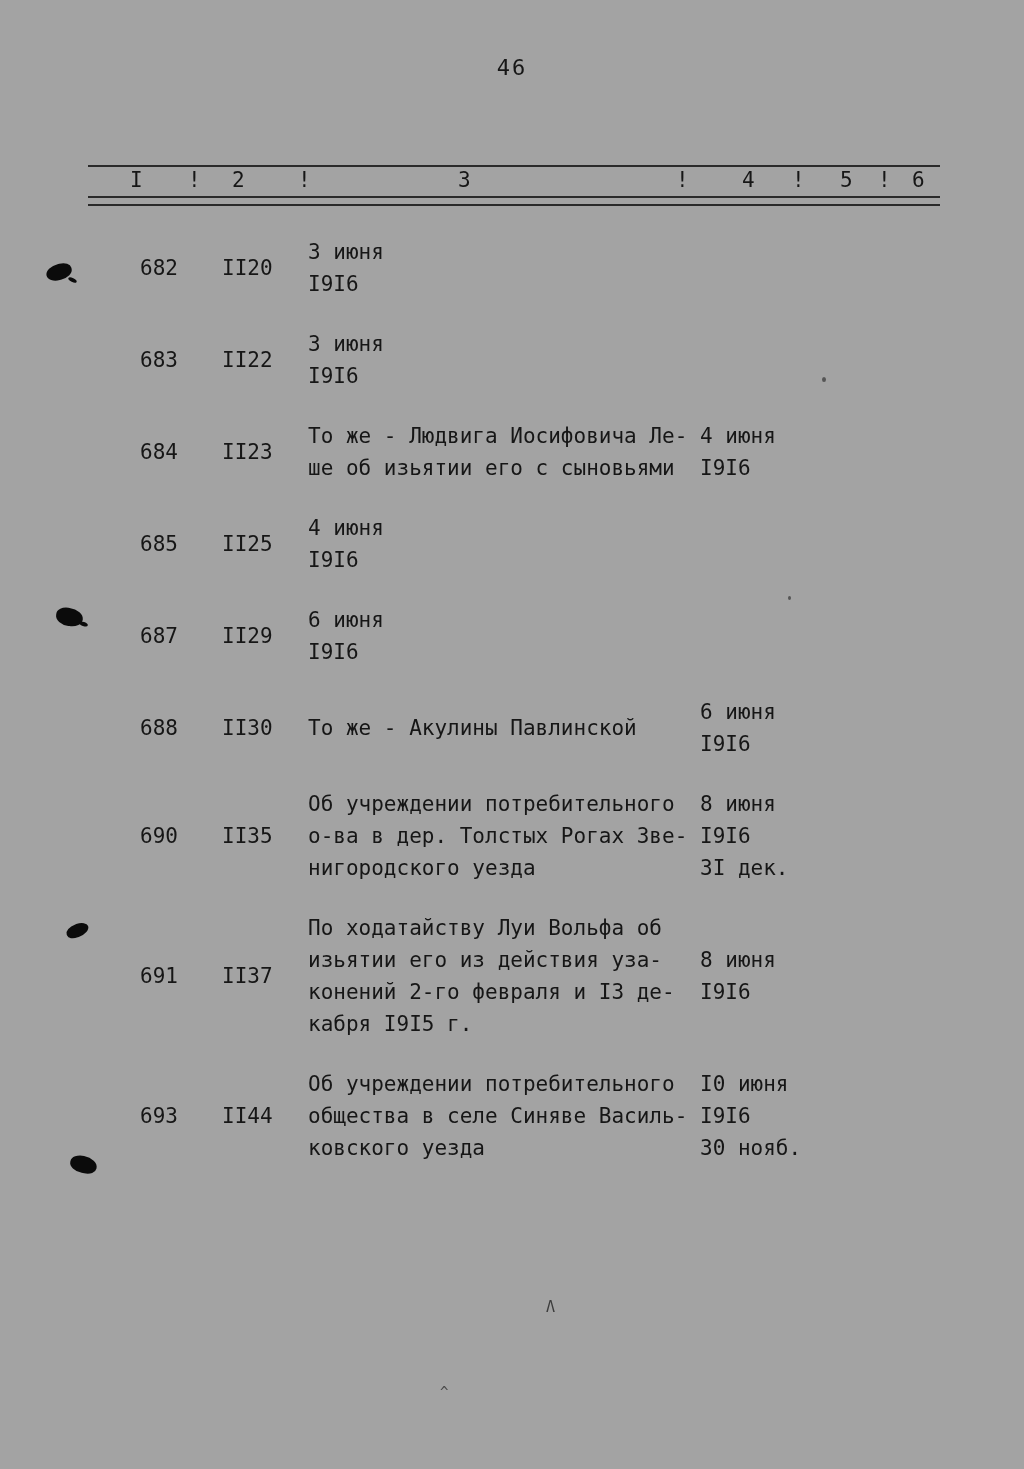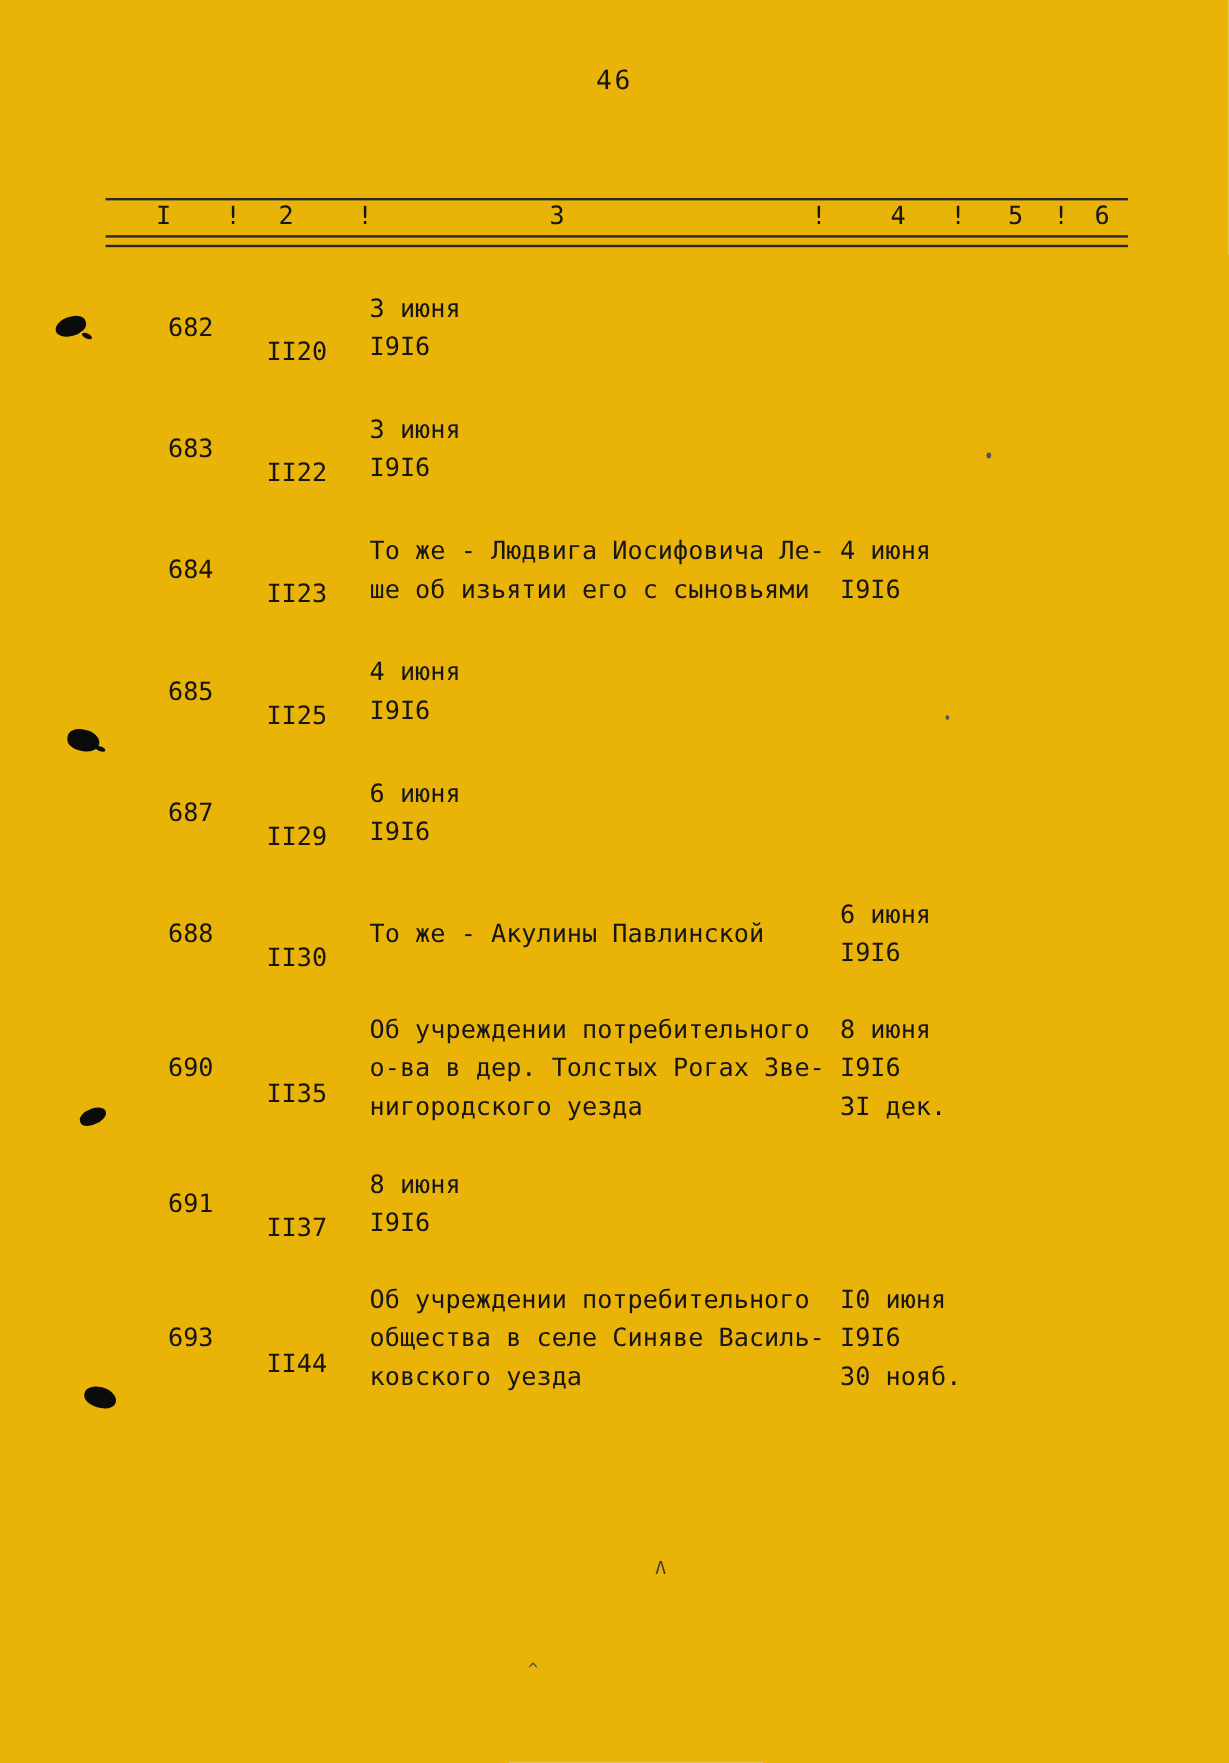--- a/index.html
+++ b/index.html
@@ -5,21 +5,21 @@
   html, body {
     margin: 0;
     padding: 0;
     background: #e8e8e6;
   }
   .sheet {
     position: relative;
     width: 1024px;
     height: 1469px;
     margin: 0 auto;
-    background: #eab308;
+    background: #a3a3a3;
     overflow: hidden;
     font-family: "DejaVu Sans Mono", "Liberation Mono", monospace;
     color: #161616;
   }
   .page-num {
     position: absolute;
     top: 55px;
     left: 452px;
     width: 120px;
     text-align: center;
@@ -63,21 +63,21 @@
     width: 820px;
     font-size: 21px;
     line-height: 32px;
   }
   .row {
     display: flex;
     align-items: center;
     margin-bottom: 28px;
   }
   .c-num  { width: 82px;  flex: 0 0 82px; }
-  .c-file { width: 86px;  flex: 0 0 86px; margin-top: 41px; }
+  .c-file { width: 86px;  flex: 0 0 86px; }
   .c-desc { width: 392px; flex: 0 0 392px; white-space: pre-line; }
   .c-date { flex: 1;      white-space: pre-line; }
   .blot {
     position: absolute;
     background: #0b0b0b;
   }
   .blot-1 { left: 46px; top: 264px; width: 26px; height: 16px;
             border-radius: 60% 45% 55% 50%; transform: rotate(-14deg); }
   .blot-2 { left: 56px; top: 608px; width: 27px; height: 18px;
             border-radius: 45% 60% 50% 55%; transform: rotate(8deg); }
@@ -186,20 +186,24 @@
 о-ва в дер. Толстых Рогах Зве-
 нигородского уезда</div>
       <div class="c-date">8 июня
 I9I6
 3I дек.</div>
     </div>
 
     <div class="row">
       <div class="c-num">691</div>
       <div class="c-file">II37</div>
+      <div class="c-desc">По ходатайству Луи Вольфа об
+изьятии его из действия уза-
+конений 2-го февраля и I3 де-
+кабря I9I5 г.</div>
       <div class="c-date">8 июня
 I9I6</div>
     </div>
 
     <div class="row">
       <div class="c-num">693</div>
       <div class="c-file">II44</div>
       <div class="c-desc">Об учреждении потребительного
 общества в селе Синяве Василь-
 ковского уезда</div>

